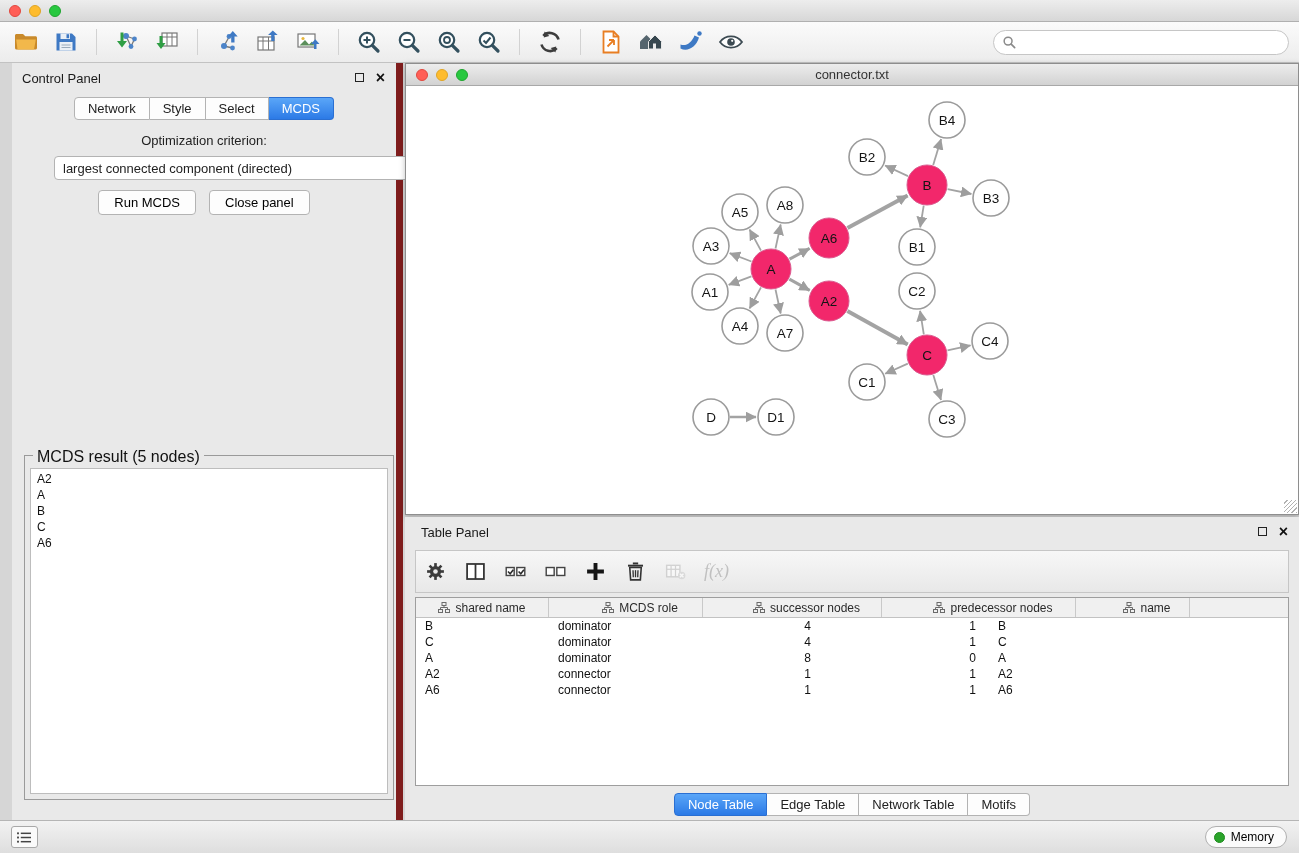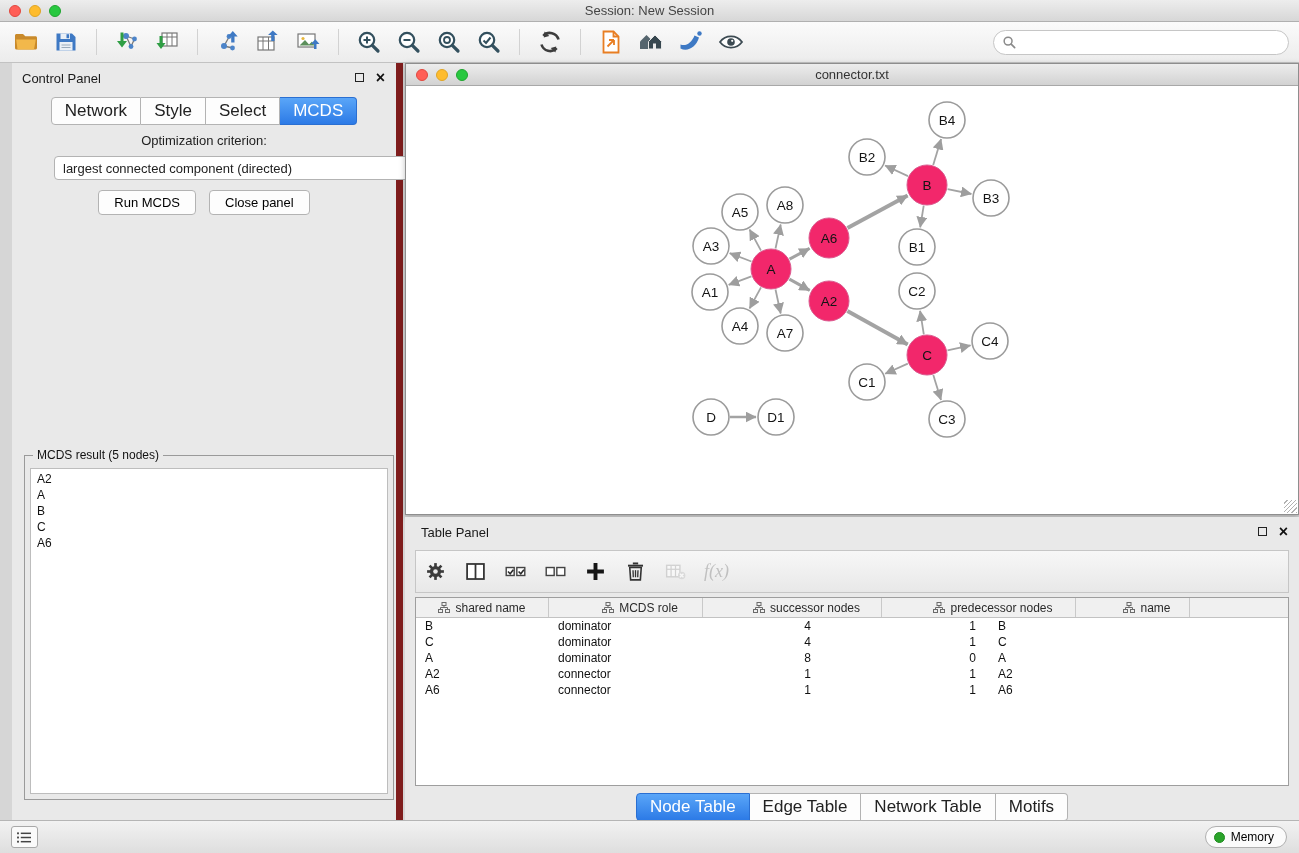--- a/index.html
+++ b/index.html
@@ -36,21 +36,21 @@
   .search-input { border:none; outline:none; flex:1; background:transparent;
     font-family:"Liberation Sans",sans-serif; font-size:13px; margin-left:5px; }
 
   
   .panel-controls { position:absolute; top:9px; right:11px; display:flex; gap:12px; align-items:center; }
   .float-btn { width:9px; height:9px; border:1.5px solid #222; background:transparent; display:inline-block; }
   .close-x { font-weight:bold; font-size:16px; line-height:11px; color:#111; }
   .close-x::before { content:"×"; }
 
   .seg { display:flex; }
-  .seg-tab { padding:3px 13px; font-size:17px; background:#fdfdfd; color:#222;
+  .seg-tab { padding:3px 13px; font-size:13px; background:#fdfdfd; color:#222;
     border:1px solid #b3b3b3; border-left:none; white-space:nowrap; cursor:default; }
   .seg-tab:first-child { border-left:1px solid #b3b3b3; border-radius:4px 0 0 4px; }
   .seg-tab:last-child { border-radius:0 4px 4px 0; }
   .seg-tab.active { background:linear-gradient(#5aa6f8,#2c7ae6); color:#fff; border-color:#2a6fd2; }
 
   
   .control-panel { position:absolute; left:0; top:63px; width:391px; height:757px;
     background:#e9e9e9; border-right:7px solid #7f1d1d;margin-left:12px; }
   .control-panel .panel-title { position:absolute; top:8px; left:10px; font-size:13px; color:#1a1a1a; }
   .cp-tabs { position:absolute; top:34px; left:0; right:0; justify-content:center; }
@@ -62,21 +62,21 @@
   .combo-btn { width:19px; height:100%; background:linear-gradient(#6cb0f9,#2c7ae4);
     display:flex; align-items:center; justify-content:center; }
   .combo-btn svg { width:9px; height:13px; }
   .cp-buttons { position:absolute; top:127px; left:0; right:0;
     display:flex; justify-content:center; gap:13px; }
   .push-btn { padding:4px 15px; background:#fdfdfd; border:1px solid #b3b3b3;
     border-radius:4px; font-size:13px; font-family:"Liberation Sans",sans-serif; cursor:default; }
   .result-box { position:absolute; left:12px; top:392px; width:370px; height:345px;
     border:1px solid #9a9a9a; }
   .result-title { position:absolute; top:-8px; left:8px; background:#e9e9e9;
-    padding:0 4px; font-size:12px; color:#111; }
+    padding:0 4px; font-size:16px; color:#111; }
   .result-list { position:absolute; top:12px; left:5px; right:5px; bottom:5px;
     background:#fff; border:1px solid #bdbdbd; overflow:auto; padding-top:2px; }
   .result-item { font-size:12px; padding:1px 6px; color:#111; }
 
   
   .net-window { position:absolute; left:405px; top:63px; width:894px; height:452px;
     background:#fff; border:1px solid #8e8e8e; box-shadow:0 2px 6px rgba(0,0,0,.25); }
   .net-titlebar { position:absolute; top:0; left:0; right:0; height:22px;
     background:linear-gradient(#ededed,#d2d2d2); border-bottom:1px solid #a8a8a8; }
   .net-titlebar .traffic { left:10px; }
@@ -124,21 +124,20 @@
 </style>
 </head>
 <body>
 
 <div class="titlebar">
   <div class="traffic">
     <span class="light red"></span>
     <span class="light yellow"></span>
     <span class="light green"></span>
   </div>
-  <div class="tb-title">Session: New Session</div>
 </div>
 
 <div class="toolbar">
   <div class="tb-icons">
       <button class="tb-btn">
         <svg viewBox="0 0 26 26">
           <path d="M2 6.5C2 5.7 2.7 5 3.5 5H10l2.3 2.3h10.2c.8 0 1.5.7 1.5 1.5V19c0 .8-.7 1.5-1.5 1.5h-19C2.7 20.5 2 19.8 2 19z" fill="#C98A2B"></path>
           <path d="M3.2 10.5h19.6L21 20.5H4.5z" fill="#F2B84B"></path>
         </svg>
       </button>

